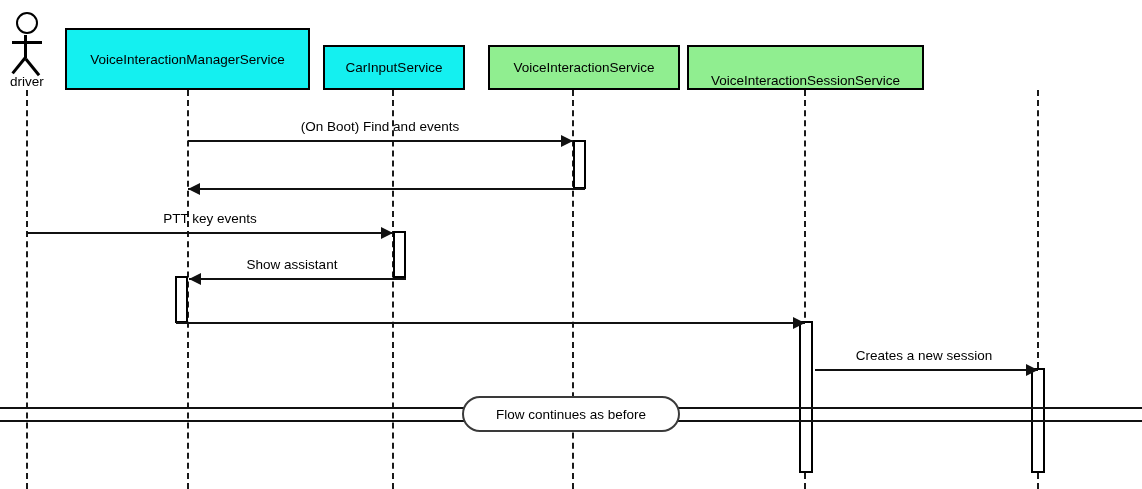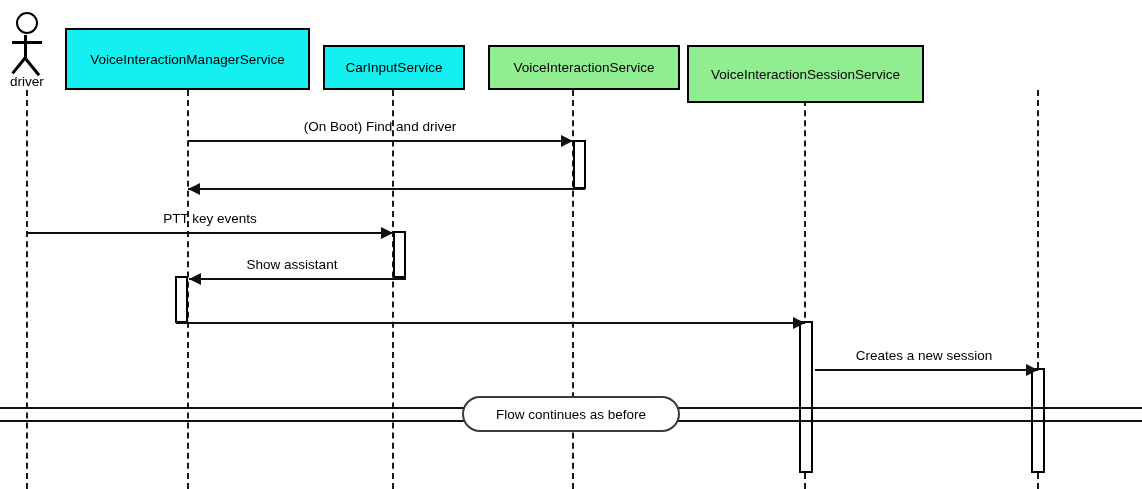--- a/index.html
+++ b/index.html
@@ -52,31 +52,31 @@
       <div>
         <div>VoiceInteractionManagerService</div>
       </div>
     </div>
     <div class="plbox cyan" style="left: 323px; top: 45px; width: 142px; height: 45px; background: rgb(20, 240, 240);">
       <div>CarInputService</div>
     </div>
     <div class="plbox green" style="left: 488px; top: 45px; width: 192px; height: 45px; background: rgb(144, 238, 144);">
       <div>VoiceInteractionService</div>
     </div>
-    <div class="plbox green" style="left: 687px; top: 45px; width: 237px; height: 58px; background: rgb(144, 238, 144);">
+    <div class="plbox green" style="left: 687px; top: 45px; width: 237px; height: 45px; background: rgb(144, 238, 144); align-items: flex-end;">
       <div>VoiceInteractionSessionService</div>
     </div>
     <div class="activation" style="left: 573px; top: 140px; width: 13px; height: 49px;"></div>
     <div class="activation" style="left: 393px; top: 231px; width: 13px; height: 47px;"></div>
     <div class="activation" style="left: 175px; top: 276px; width: 13px; height: 47px;"></div>
     <div class="activation" style="left: 799px; top: 321px; width: 14px; height: 152px;"></div>
     <div class="activation" style="left: 1031px; top: 368px; width: 14px; height: 105px;"></div>
     <div class="msgline" style="left: 188px; top: 140px; width: 385px;"></div>
     <div class="arrowR" style="left: 561px; top: 135px;"></div>
-    <div class="msglabel" style="left: 60px; top: 119px; width: 640px;">(On Boot) Find and driver</div>
+    <div class="msglabel" style="left: 60px; top: 119px; width: 640px;">(On Boot) Find and events</div>
     <div class="msgline" style="left: 188px; top: 188px; width: 397px;"></div>
     <div class="arrowL" style="left: 188px; top: 183px;"></div>
     <div class="msgline" style="left: 27px; top: 232px; width: 366px;"></div>
     <div class="arrowR" style="left: 381px; top: 227px;"></div>
     <div class="msglabel" style="left: -110px; top: 211px; width: 640px;">PTT key events</div>
     <div class="msgline" style="left: 189px; top: 278px; width: 217px;"></div>
     <div class="arrowL" style="left: 189px; top: 273px;"></div>
     <div class="msglabel" style="left: -28px; top: 257px; width: 640px;">Show assistant</div>
     <div class="msgline" style="left: 176px; top: 322px; width: 629px;"></div>
     <div class="arrowR" style="left: 793px; top: 317px;"></div>

